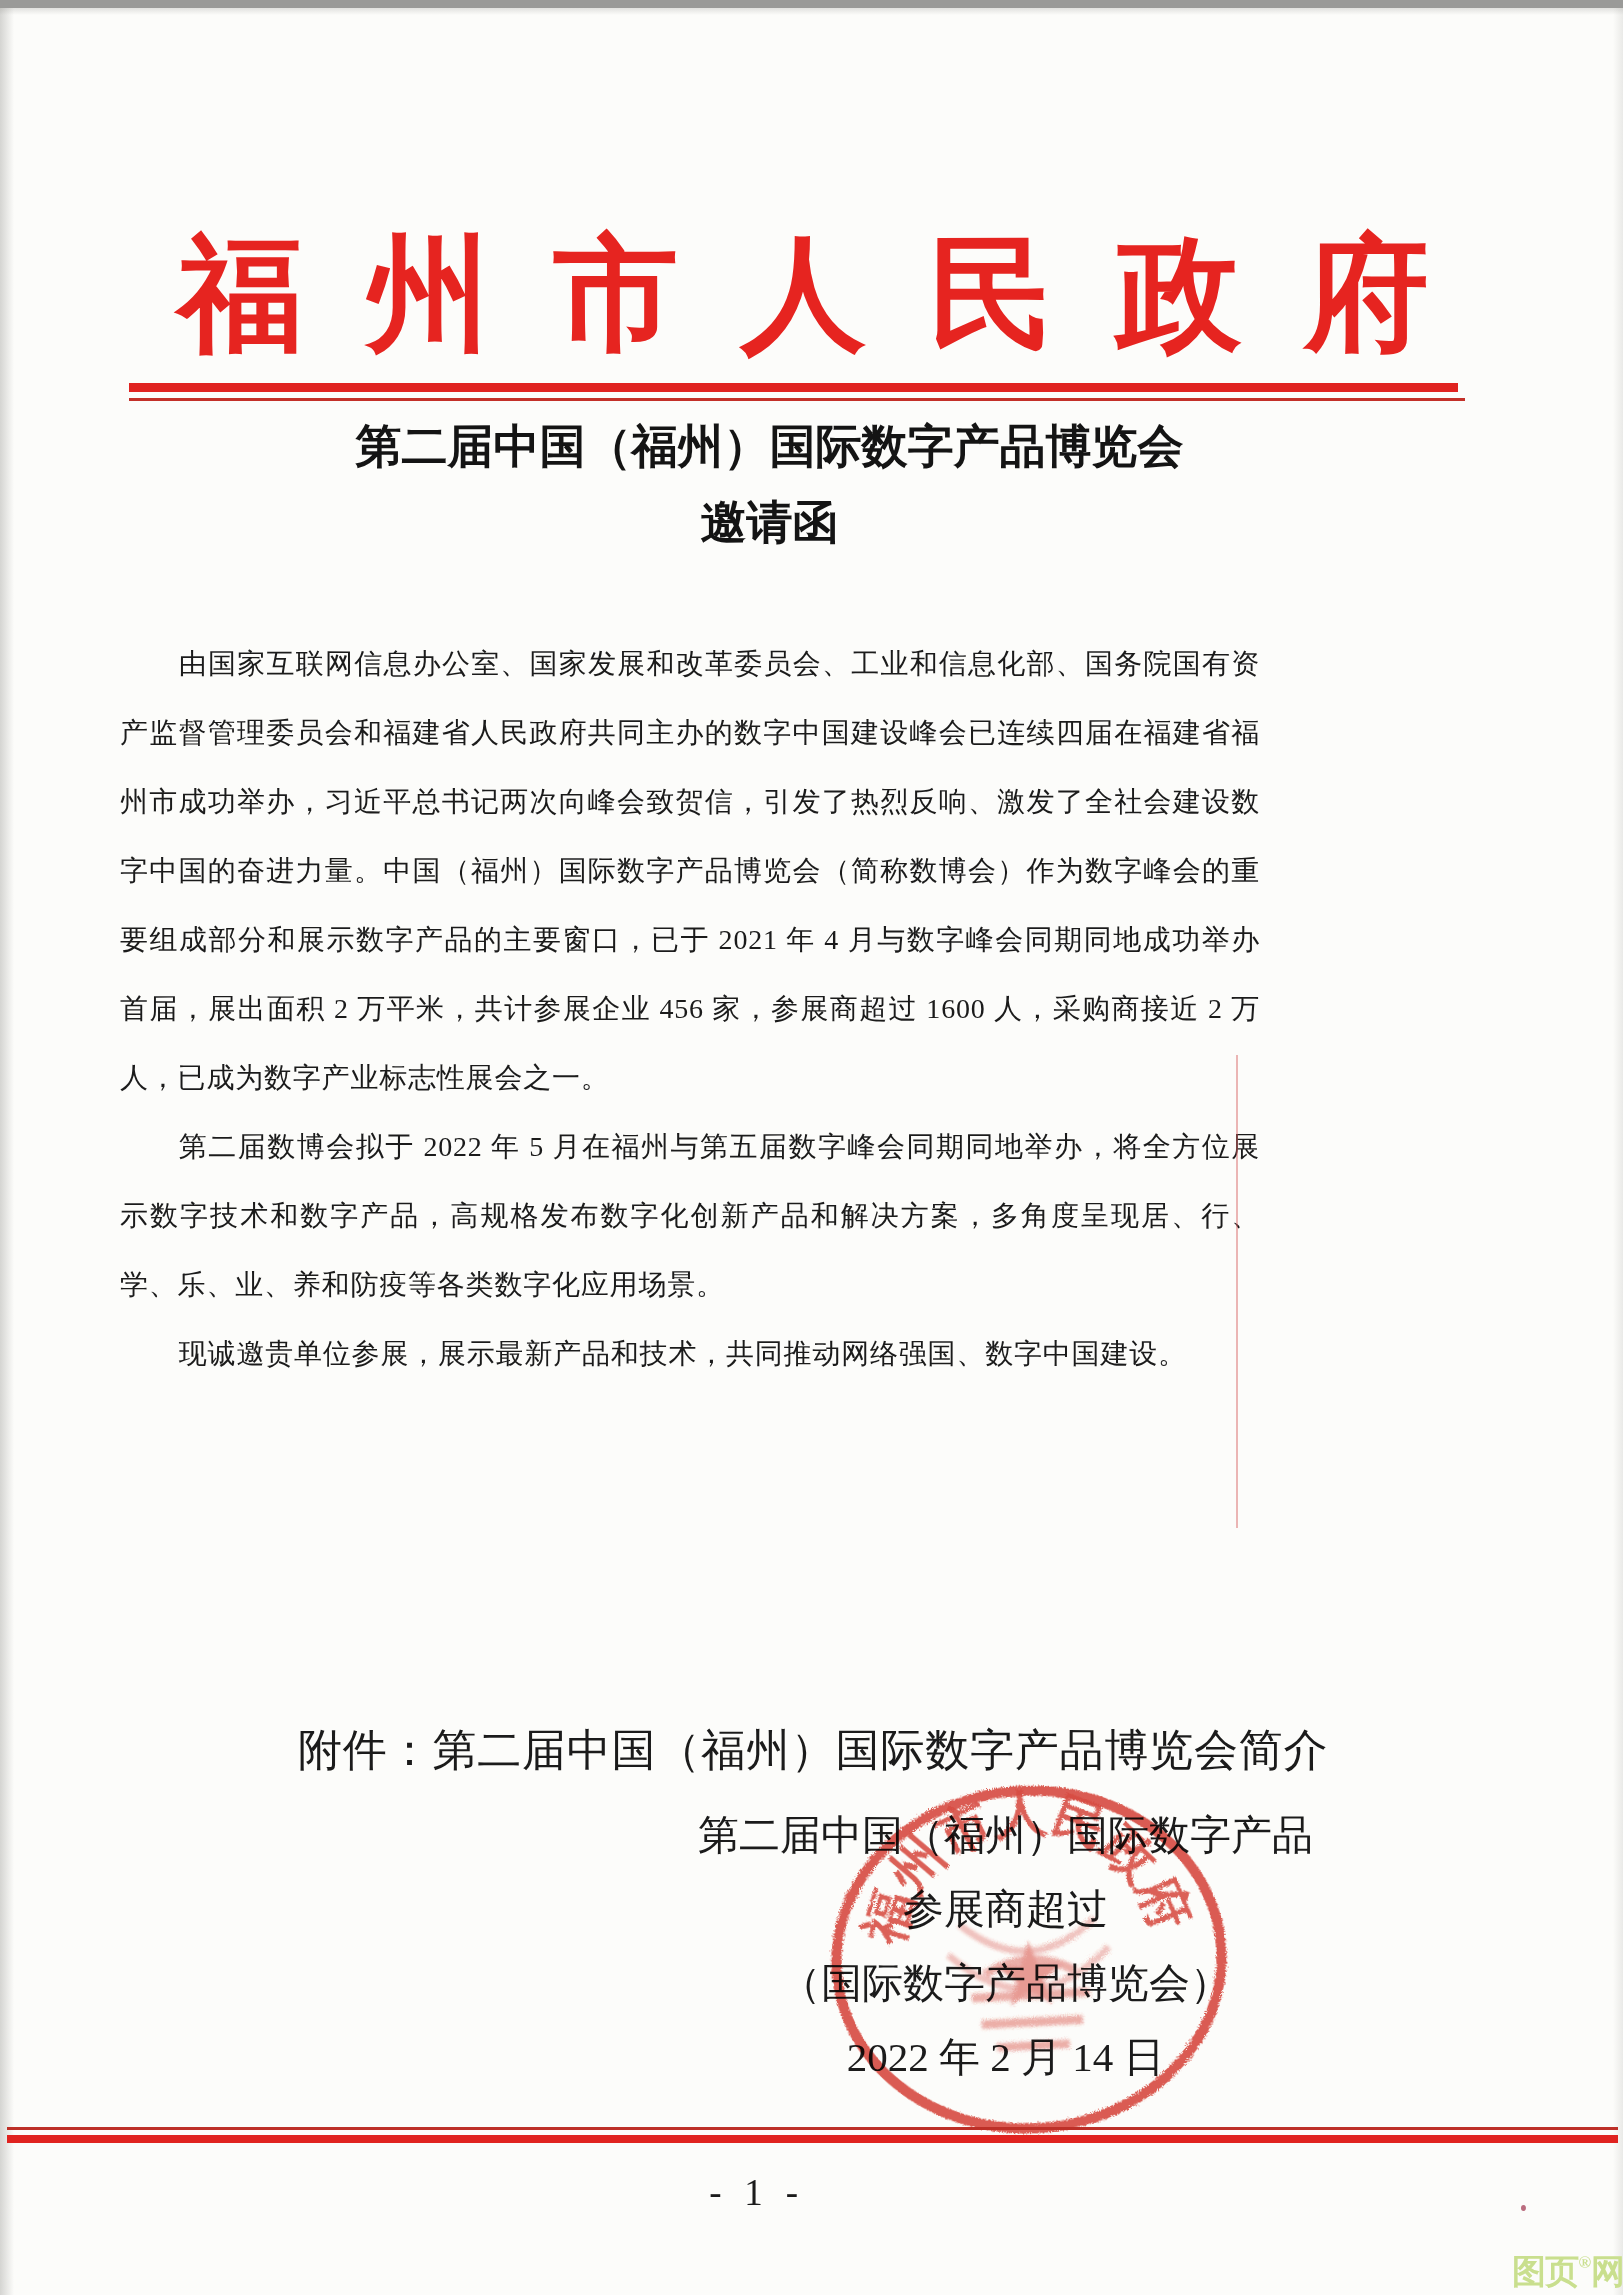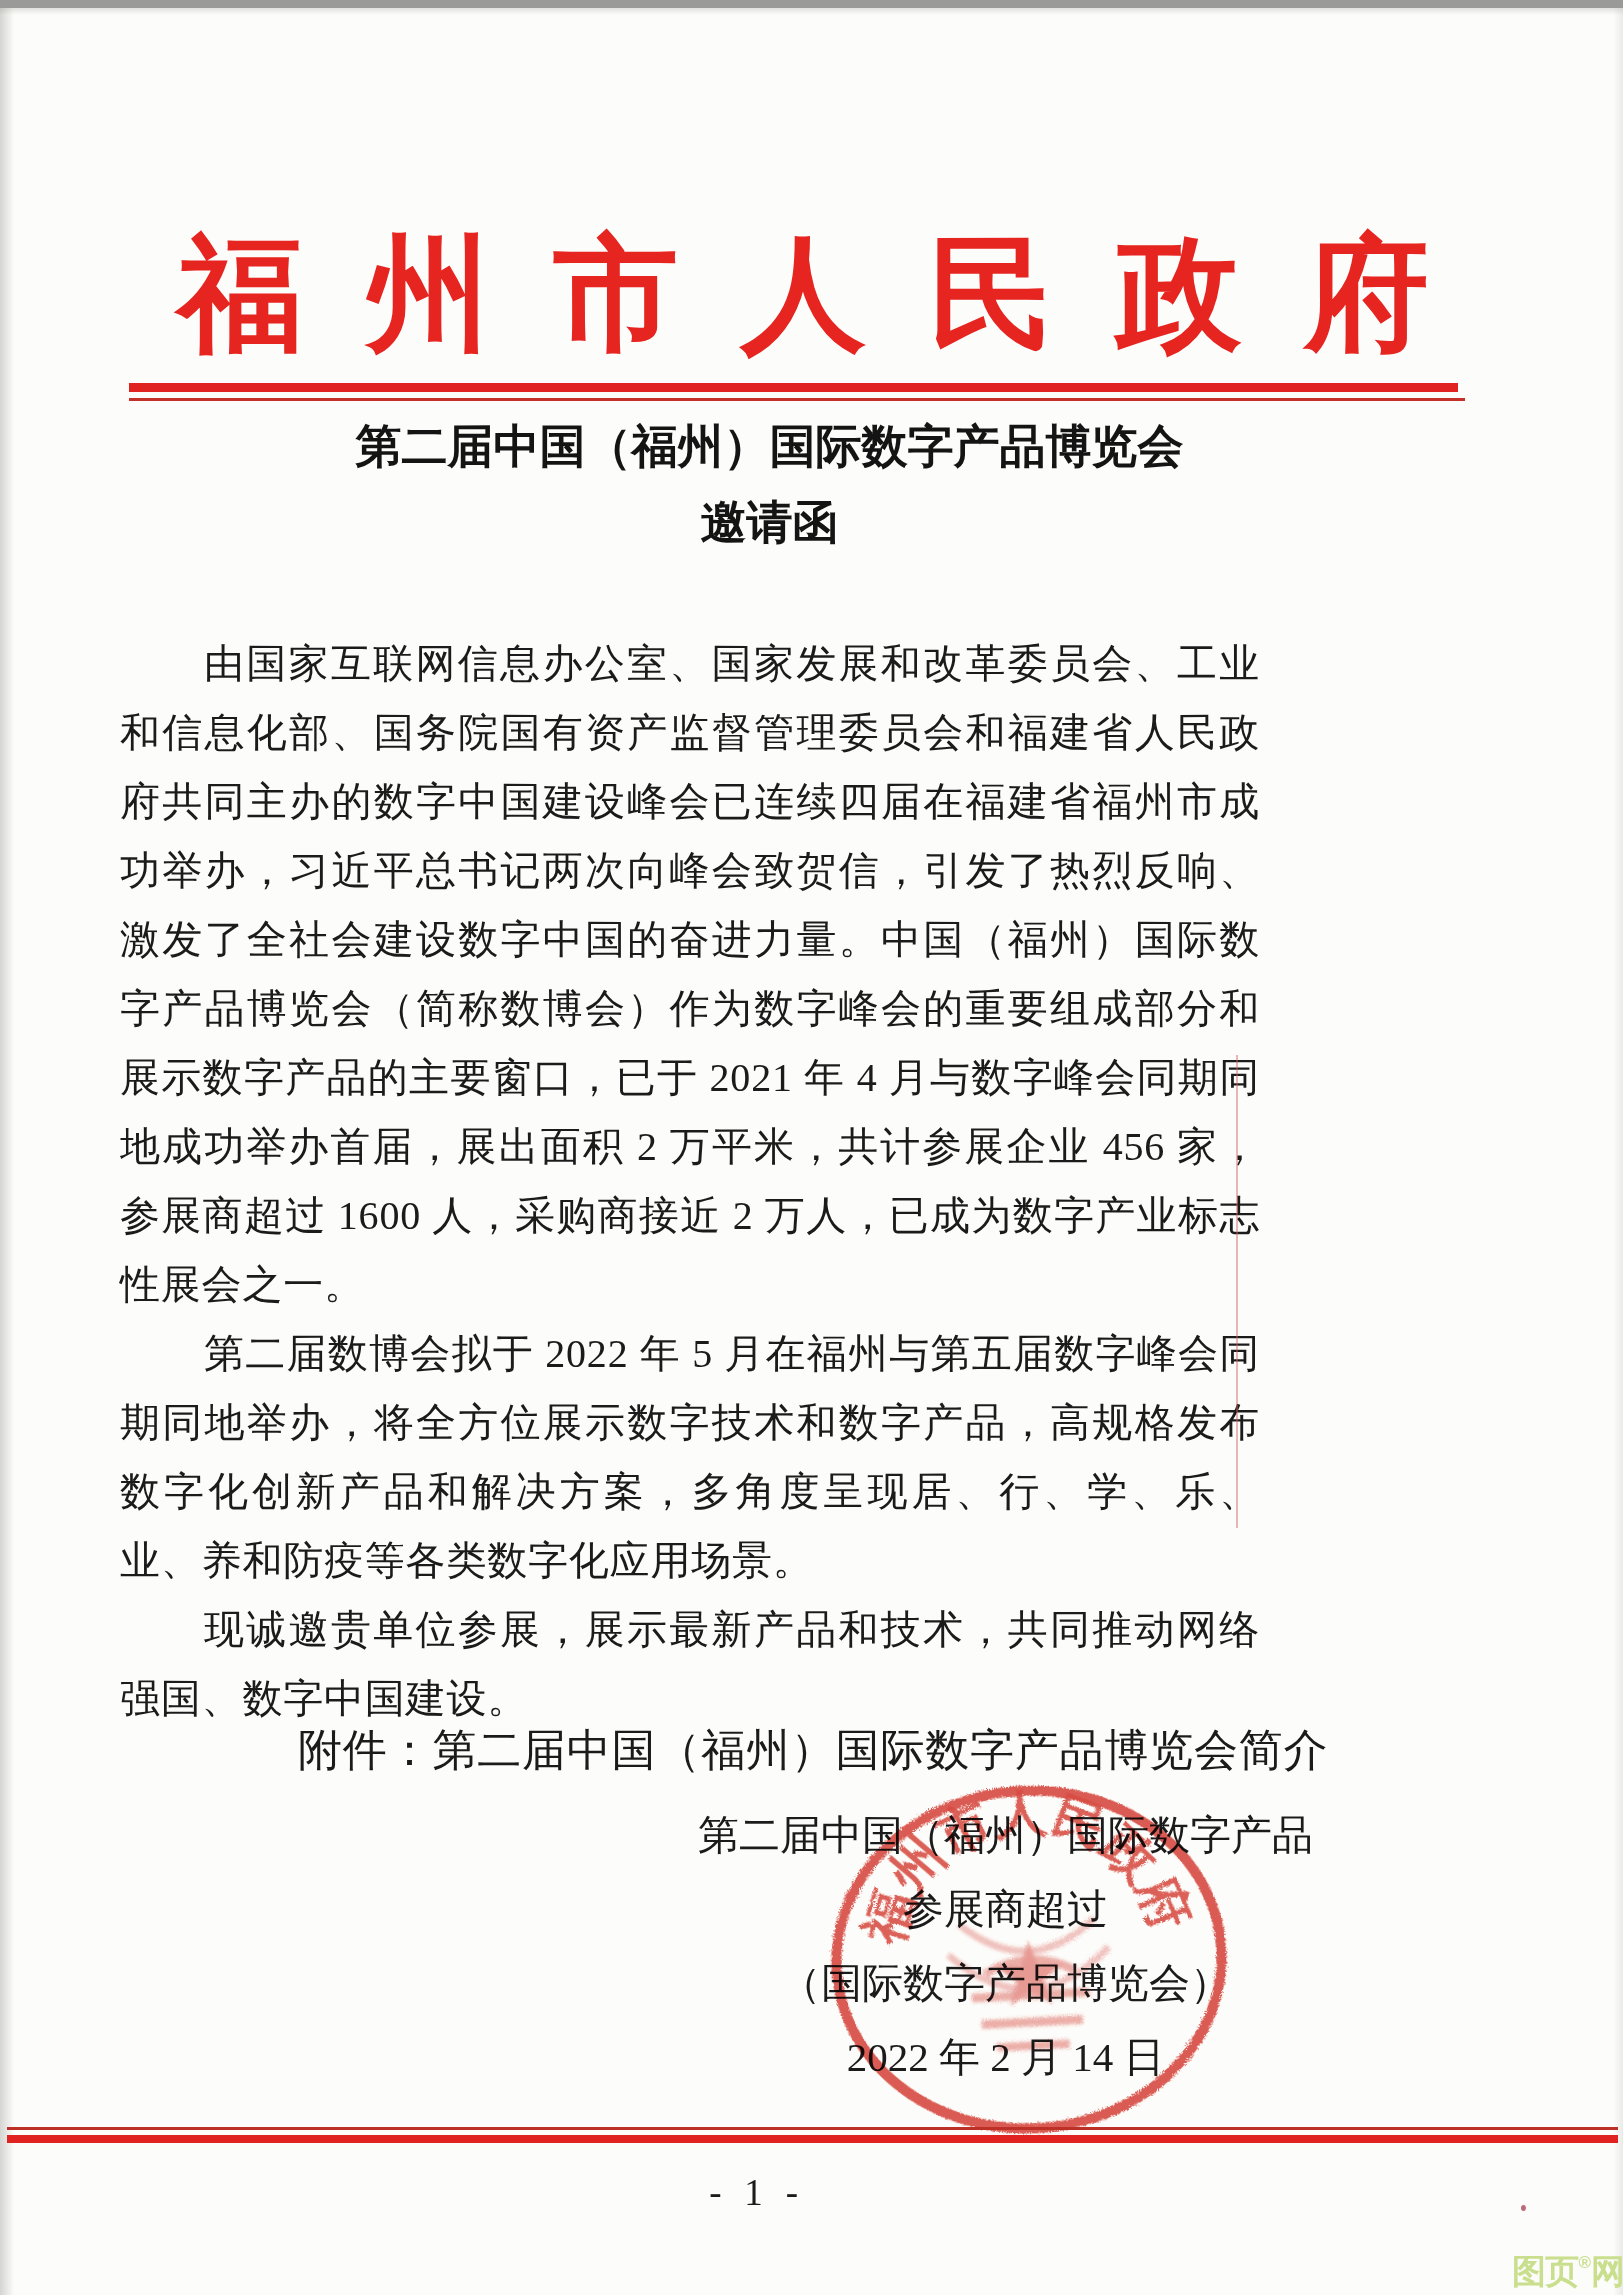--- a/index.html
+++ b/index.html
@@ -22,41 +22,41 @@
     font-size:125px;line-height:1.15;font-weight:700;color:#e62420;
     text-align:justify;text-align-last:justify;white-space:nowrap;
   }
   .rule{background:#e02320;}
   .rule-top-thick{left:129px;top:375px;width:1329px;height:8.5px;}
   .rule-top-thin{left:129px;top:390px;width:1336px;height:2.5px;background:#c33028;}
   .doc-title-wrap{left:93px;top:401px;width:1353px;text-align:center;
     font-weight:700;font-size:46px;line-height:76px;color:#141414;}
   
   .body-text{left:120px;top:621px;width:1140px;
-    font-size:40px;line-height:69px;letter-spacing:0.8px;text-align:justify;}
+    font-size:28px;line-height:69px;letter-spacing:0.8px;text-align:justify;}
   .body-text p{margin:0;text-indent:2.1em;}
   .attachment{left:298px;top:1713px;font-size:44px;letter-spacing:0.8px;}
   
   .signature{left:676px;top:1790px;width:659px;text-align:center;
     font-size:41px;line-height:74px;white-space:nowrap;}
   
   .seal{left:822px;top:1774px;mix-blend-mode:multiply;opacity:.92;}
   
   .rule-bottom-thin{left:6.8px;top:2119px;width:1611px;height:2.5px;background:#bd3028;}
   .rule-bottom-thick{left:6.8px;top:2127px;width:1611px;height:7.6px;}
   .page-number{left:123px;top:2163px;width:1268px;text-align:center;
     font-size:37px;letter-spacing:6.8px;}
   
   .artifact-line{left:1236px;top:1047px;width:1.7px;height:473px;
     background:rgba(216,96,96,.45);}
   .speck{left:1521px;top:2197px;width:5px;height:6px;border-radius:50%;
     background:rgba(150,30,60,.65);}
   
   .watermark{left:1512px;top:2246px;
-    font-family:Liberation Sans, sans-serif;
+    font-family:Liberation Serif, serif;
     font-weight:700;font-size:34px;letter-spacing:-0.8px;color:#c9df8e;
     white-space:nowrap;line-height:1;}
   .watermark sup{font-size:17px;vertical-align:15px;letter-spacing:0;}
 </style>
 </head>
 <body>
 
 <div id="page">
 
   <div class="abs edge-left"></div>

